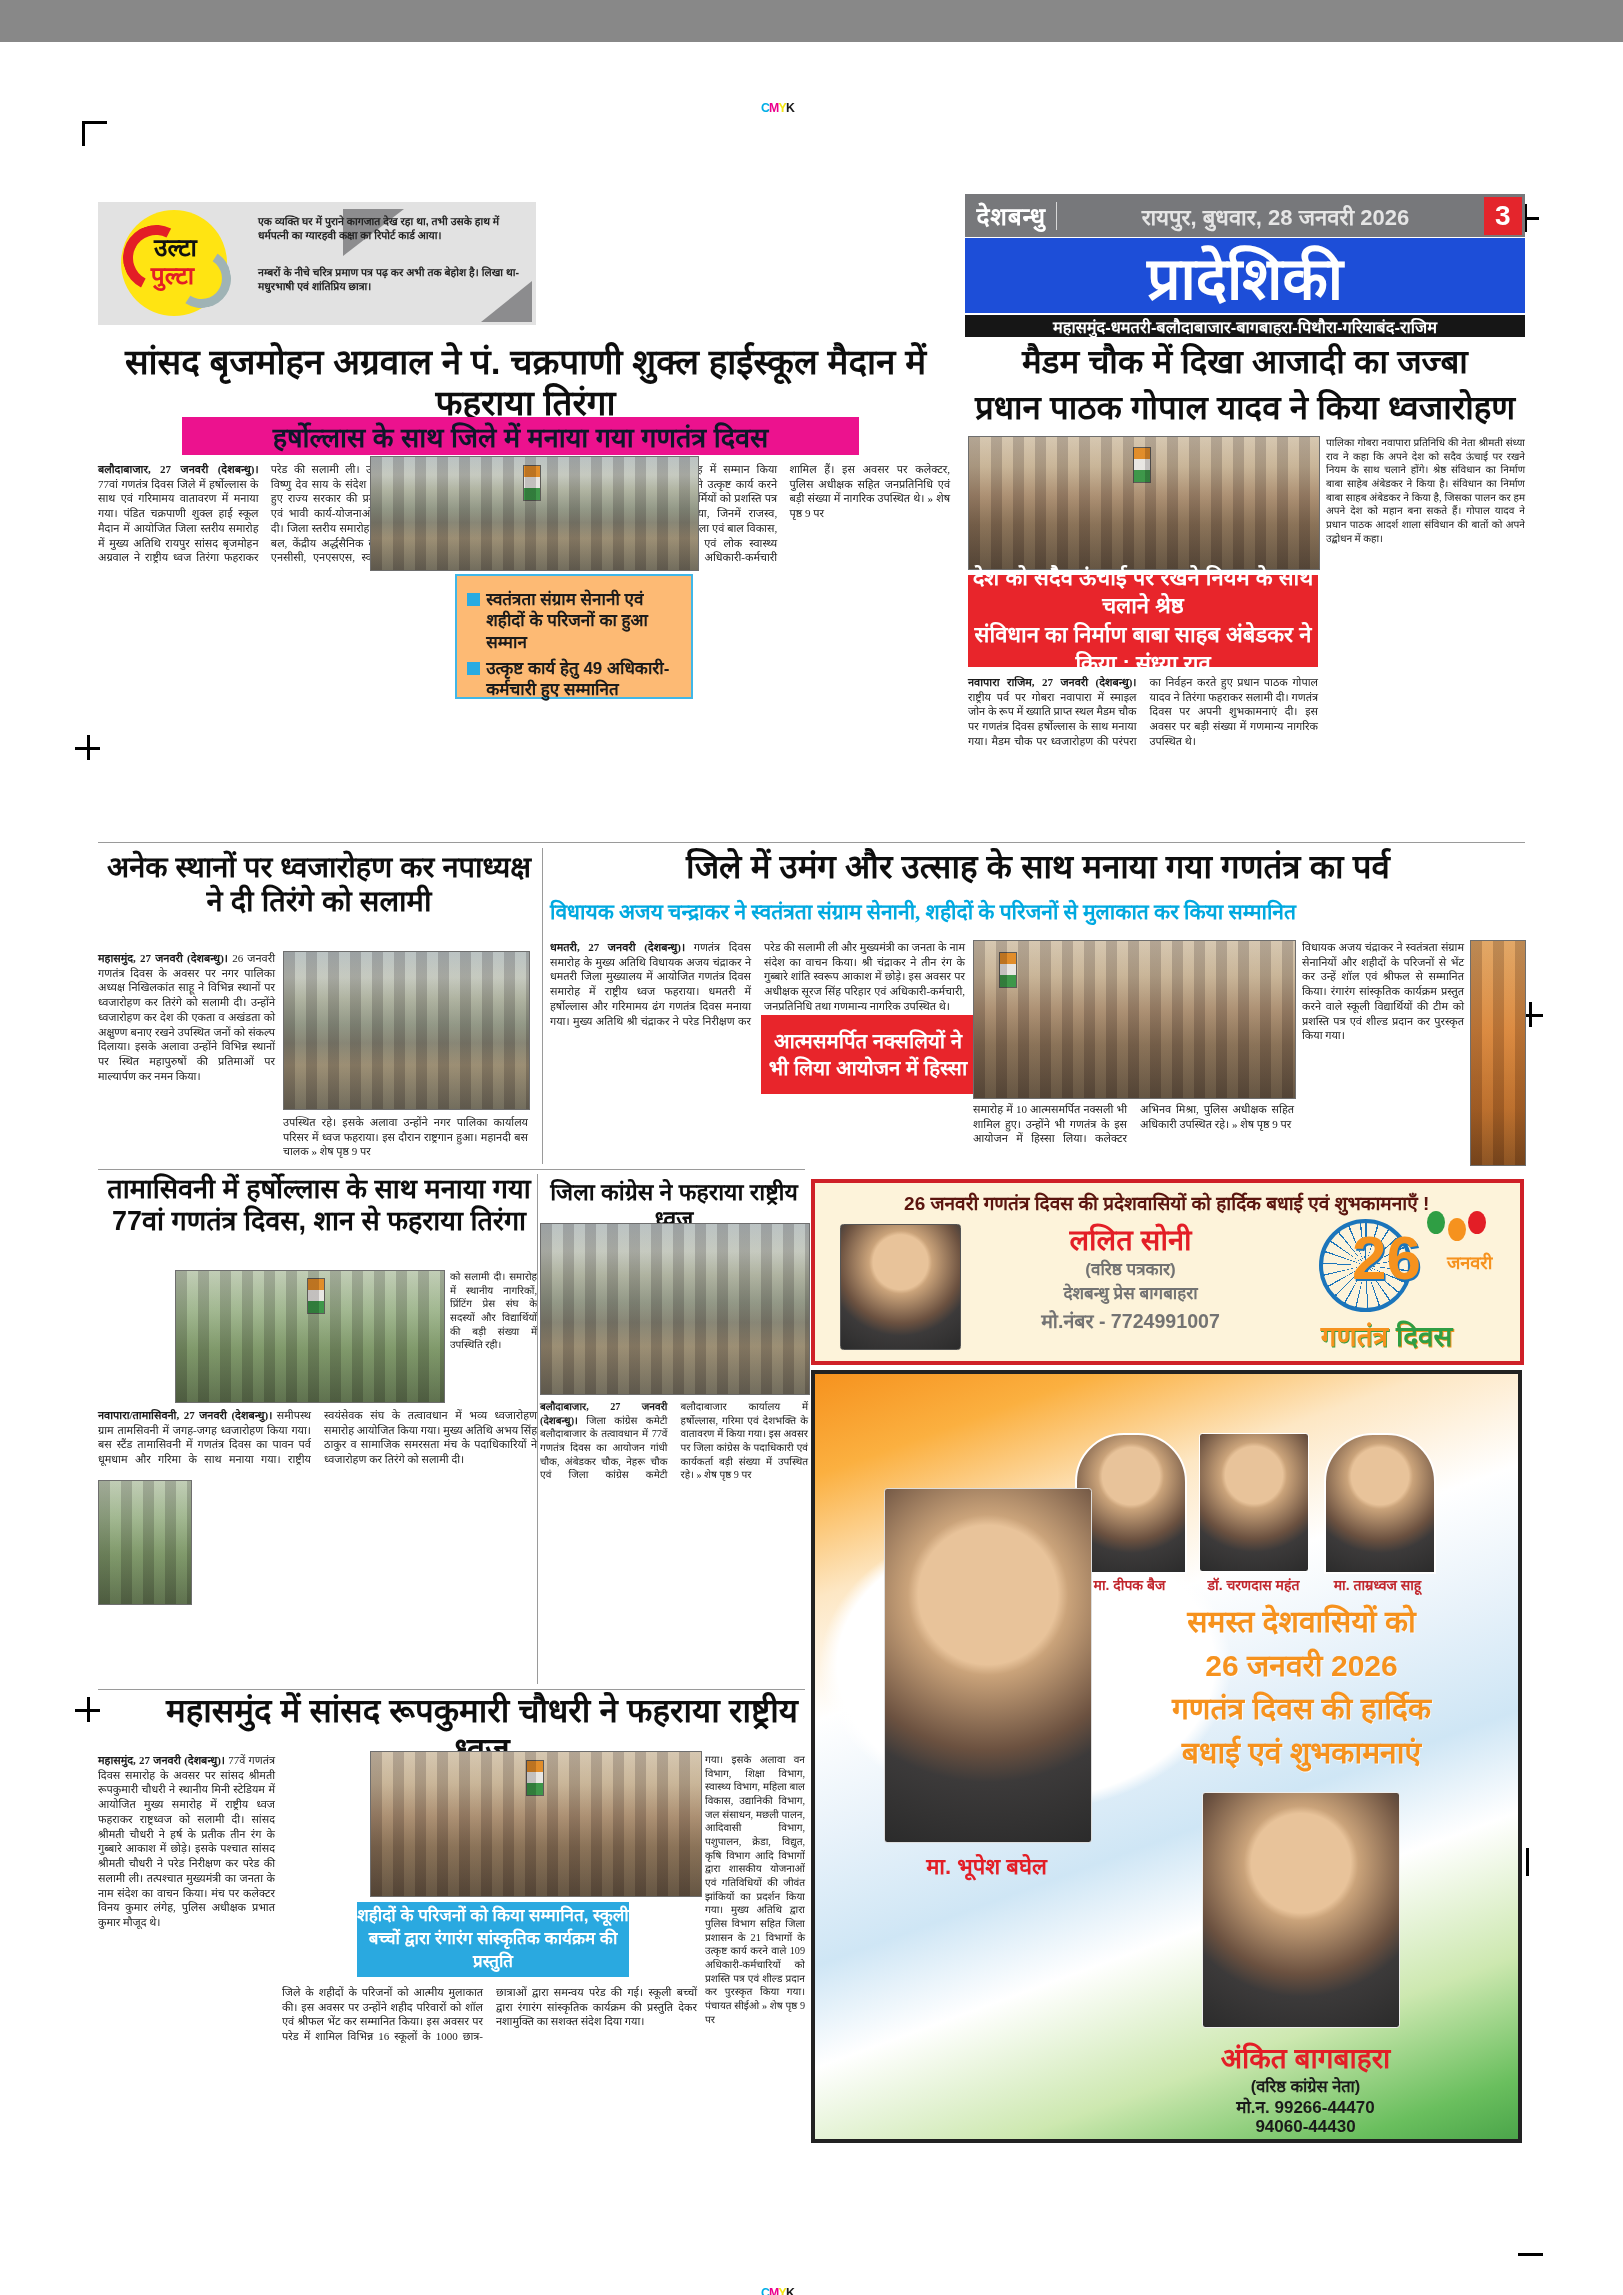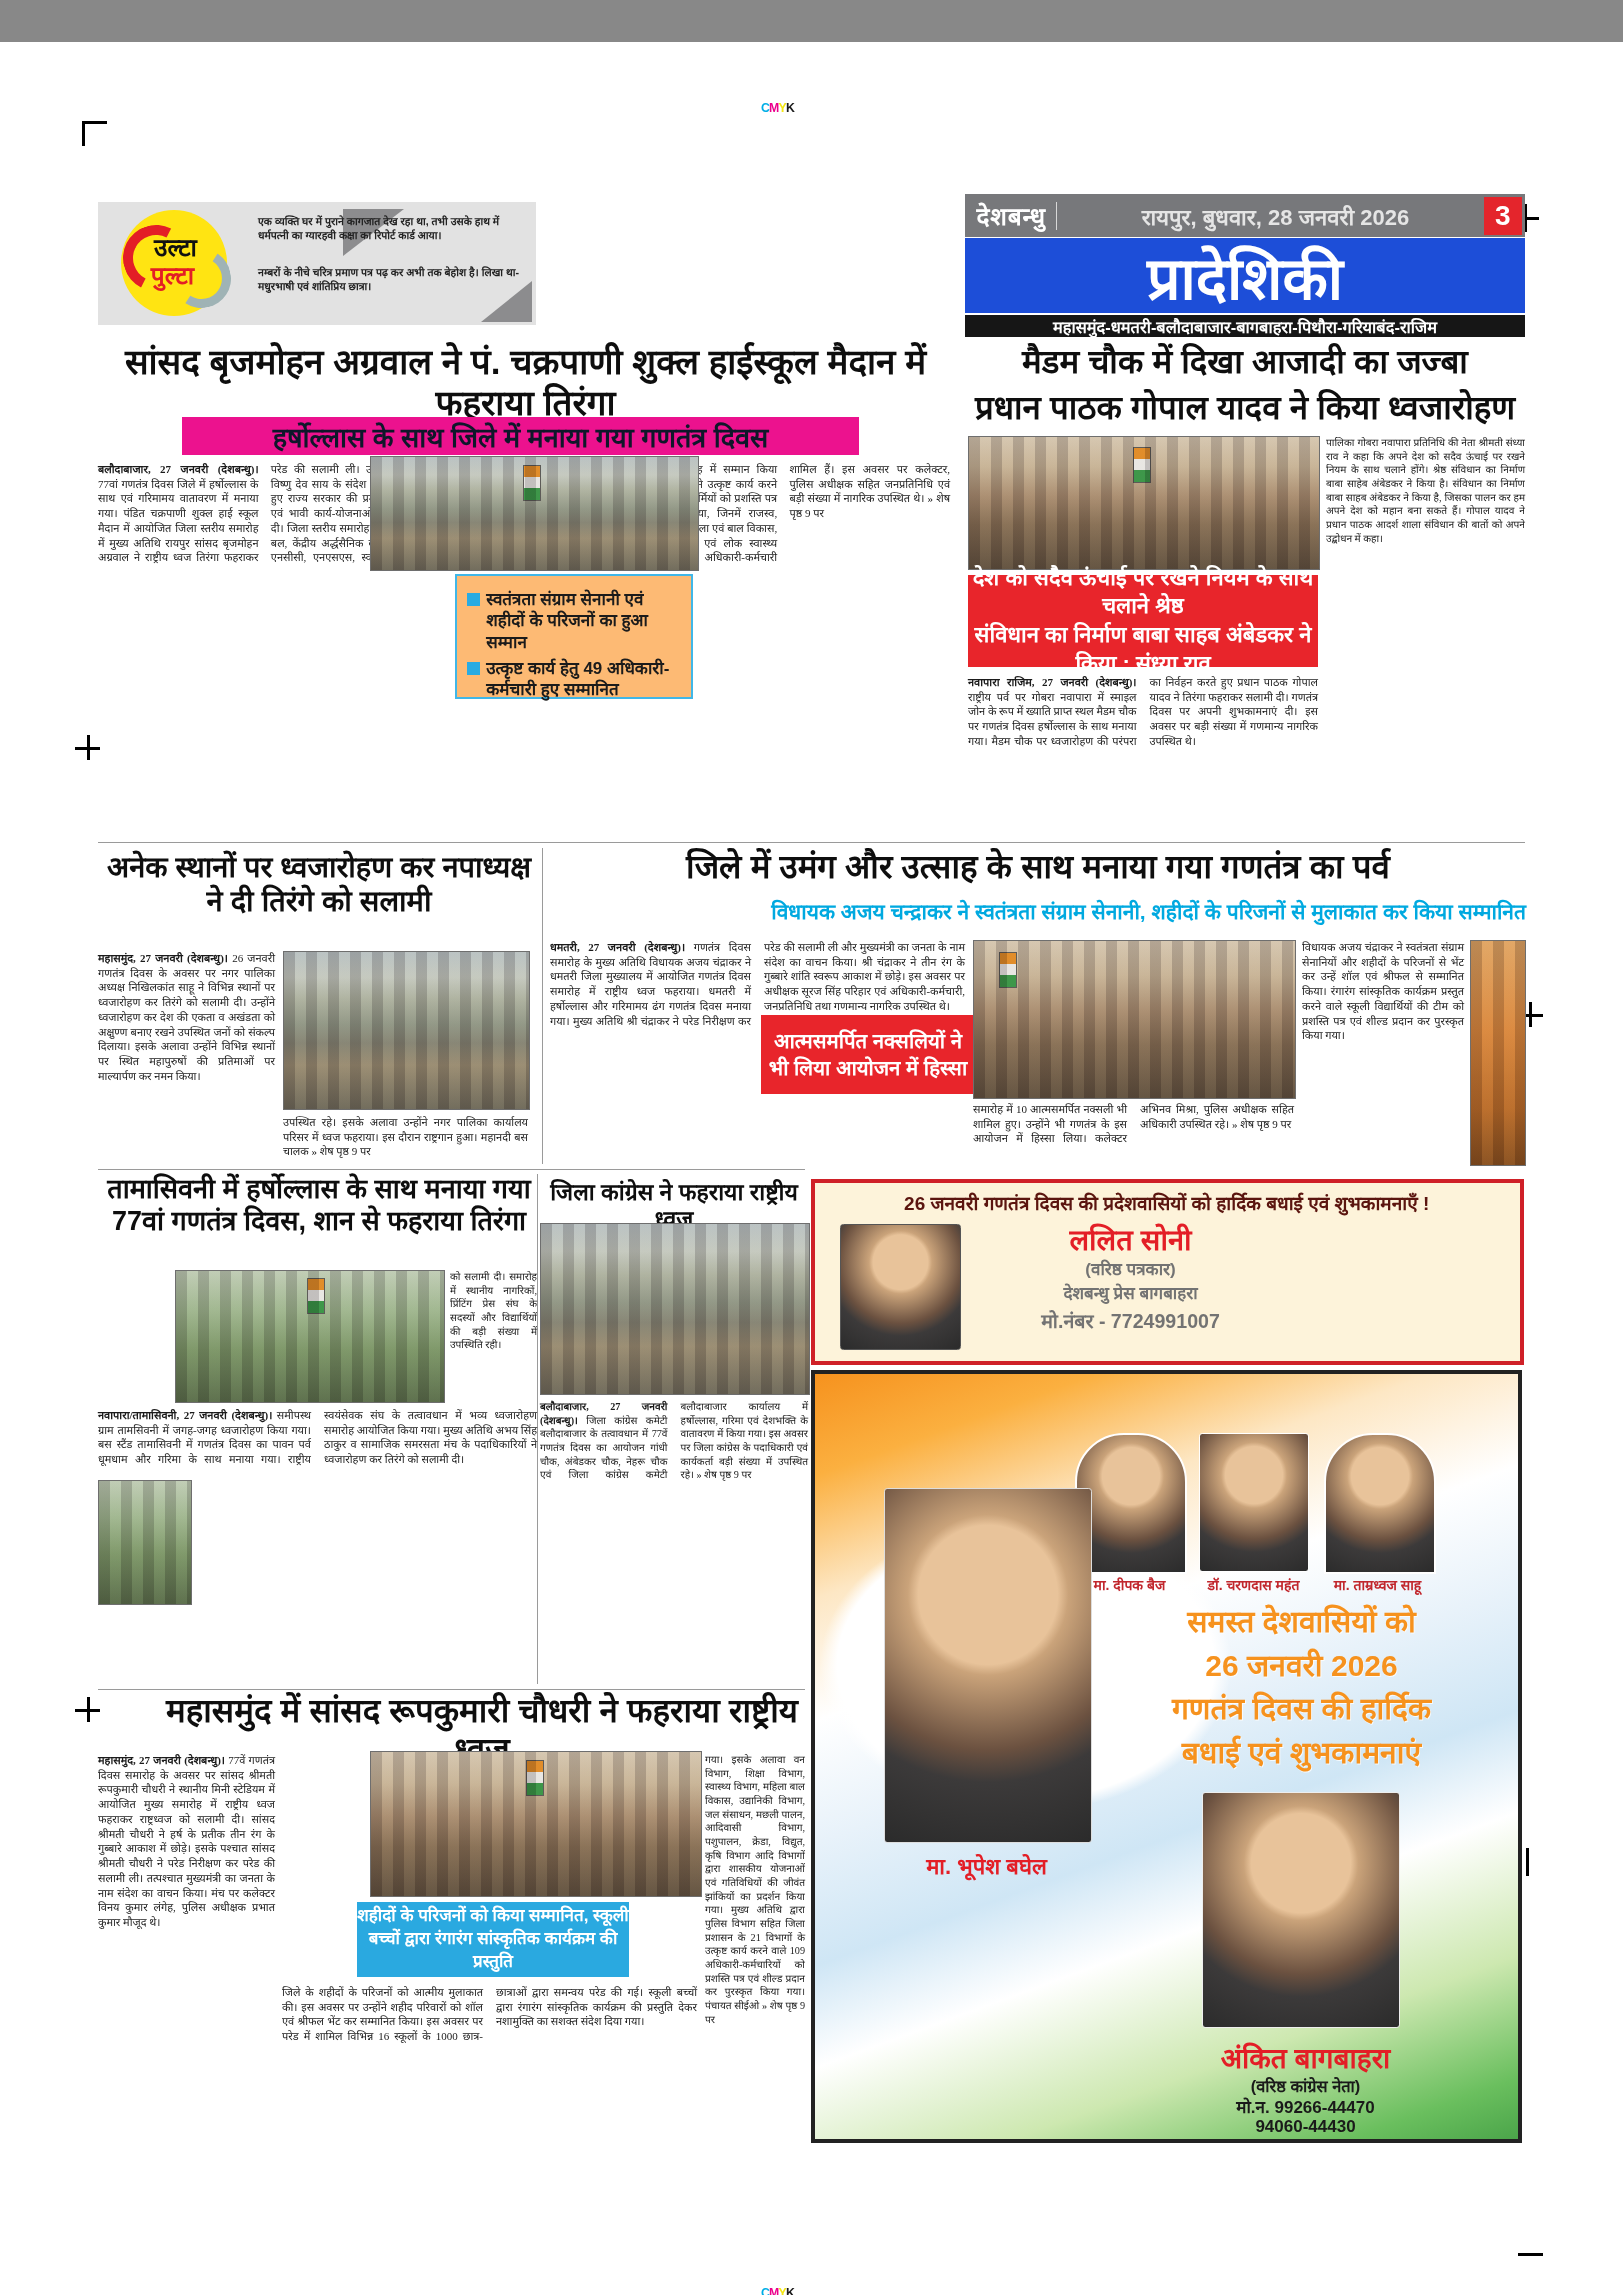--- a/index.html
+++ b/index.html
@@ -33,21 +33,21 @@
   .hl{font-weight:900;color:#0e0e0e;text-align:center;line-height:1.18;}
   .pinkbar{background:#ec128e;color:#0f172a;font-weight:900;text-align:center;
            display:flex;align-items:center;justify-content:center;}
   .redbox{background:#e8252b;color:#fff;font-weight:900;text-align:center;
           display:flex;flex-direction:column;align-items:center;justify-content:center;line-height:1.3;}
   .bluebox-outline{background:#fdba74;border:2.5px solid #40b7e8;padding:8.2px 9.8px;}
   .bullet-item{display:flex;gap:6.5px;font-weight:800;font-size:17px;color:#1b1b1b;line-height:1.25;margin:4.9px 0;}
   .bullet-sq{width:13px;height:13px;background:#29abe2;flex:0 0 auto;margin-top:4.1px;}
   .cyanbox{background:#2aa9e0;color:#fff;font-weight:800;text-align:center;
            display:flex;flex-direction:column;align-items:center;justify-content:center;line-height:1.35;}
-  .subhead-cyan{color:#00a9e0;font-weight:900;text-align:right;}
+  .subhead-cyan{color:#00a9e0;font-weight:900;text-align:left;font-family:Liberation Serif, serif;}
   .body-txt{font-family:"Liberation Serif",serif;font-size:11px;line-height:1.34;
             text-align:justify;color:#1b1b1b;}
   .body-sm{font-size:10.2px;}
   .cols-2{column-count:2;column-gap:13px;}
   .cols-5{column-count:5;column-gap:12.3px;}
   .dl{font-weight:bold;}
 
   
   .photo{border:0.8px solid #6e6e6e;
     background:
@@ -220,20 +220,32 @@
     <span>जिला कांग्रेस कमेटी बलौदाबाजार के तत्वावधान में 77वें गणतंत्र दिवस का आयोजन गांधी चौक, अंबेडकर चौक, नेहरू चौक एवं जिला कांग्रेस कमेटी बलौदाबाजार कार्यालय में हर्षोल्लास, गरिमा एवं देशभक्ति के वातावरण में किया गया। इस अवसर पर जिला कांग्रेस के पदाधिकारी एवं कार्यकर्ता बड़ी संख्या में उपस्थित रहे। » शेष पृष्ठ 9 पर</span>
   </div>
 
   <div class="abs ad1" style="left:811px;top:1137px;width:705px;height:178px">
     <div class="abs ad1-title" style="left:8.2px;top:6.5px;width:687px">26 जनवरी गणतंत्र दिवस की प्रदेशवासियों को हार्दिक बधाई एवं शुभकामनाएँ !</div>
     <div class="abs portrait sq" style="left:24.5px;top:41px;width:119px;height:124px;border:1.6px solid #555"></div>
     <div class="abs ad1-name" style="left:164px;top:36px;width:303px">ललित सोनी</div>
     <div class="abs ad1-line" style="left:164px;top:74px;width:303px">(वरिष्ठ पत्रकार)</div>
     <div class="abs ad1-line" style="left:164px;top:98px;width:303px">देशबन्धु प्रेस बागबाहरा</div>
     <div class="abs ad1-line" style="left:164px;top:124px;width:303px;font-size:19.6px">मो.नंबर - 7724991007</div>
+    <div class="abs" style="left:491px;top:28px;width:204px;height:144px">
+      <div class="g26-circle" style="left:13px;top:8.2px;width:85px;height:85px"></div>
+      <div class="g26-num" style="left:46px;top:11.4px;font-size:62px">26</div>
+      <div class="g26-jan" style="left:141px;top:39px;font-size:18px">जनवरी</div>
+      <div class="balloon" style="left:121px;top:0;width:18px;height:23px;background:#2f9e44"></div>
+      <div class="balloon" style="left:142px;top:6.5px;width:18px;height:23px;background:#f6921e"></div>
+      <div class="balloon" style="left:162px;top:0;width:18px;height:23px;background:#e31e26"></div>
+      <div class="g26-gd" style="left:14.7px;top:105px;font-size:28px;width:188px">
+        <span class="o">गणतंत्र</span>
+        <span class="g">दिवस</span>
+      </div>
+    </div>
   </div>
 
   <div class="abs ad2" style="left:811px;top:1328px;width:703px;height:765px">
     <div class="abs portrait" style="left:260px;top:59px;width:108px;height:137px"></div>
     <div class="abs portrait sq" style="left:384px;top:59px;width:108px;height:137px"></div>
     <div class="abs portrait" style="left:509px;top:59px;width:108px;height:137px"></div>
     <div class="abs leader-label" style="left:254px;top:201px;width:121px">मा. दीपक बैज</div>
     <div class="abs leader-label" style="left:378px;top:201px;width:121px">डॉ. चरणदास महंत</div>
     <div class="abs leader-label" style="left:502px;top:201px;width:121px">मा. ताम्रध्वज साहू</div>
     <div class="abs portrait sq" style="left:69px;top:114px;width:206px;height:353px;border:1.6px solid #ddd"></div>

